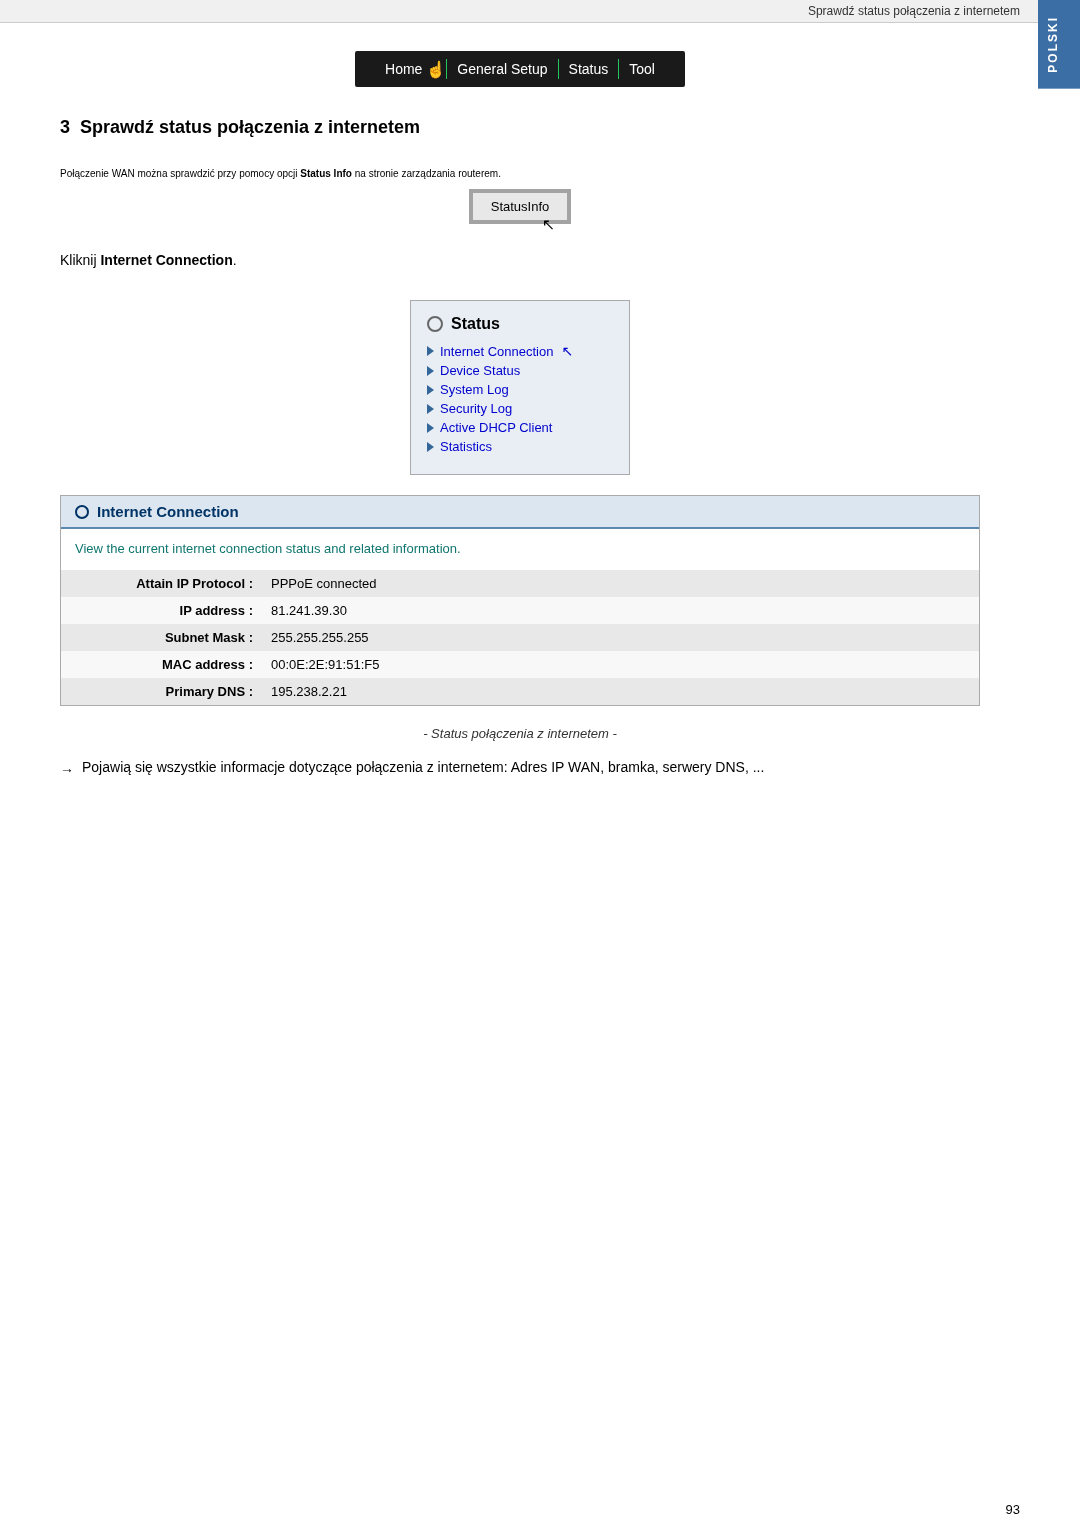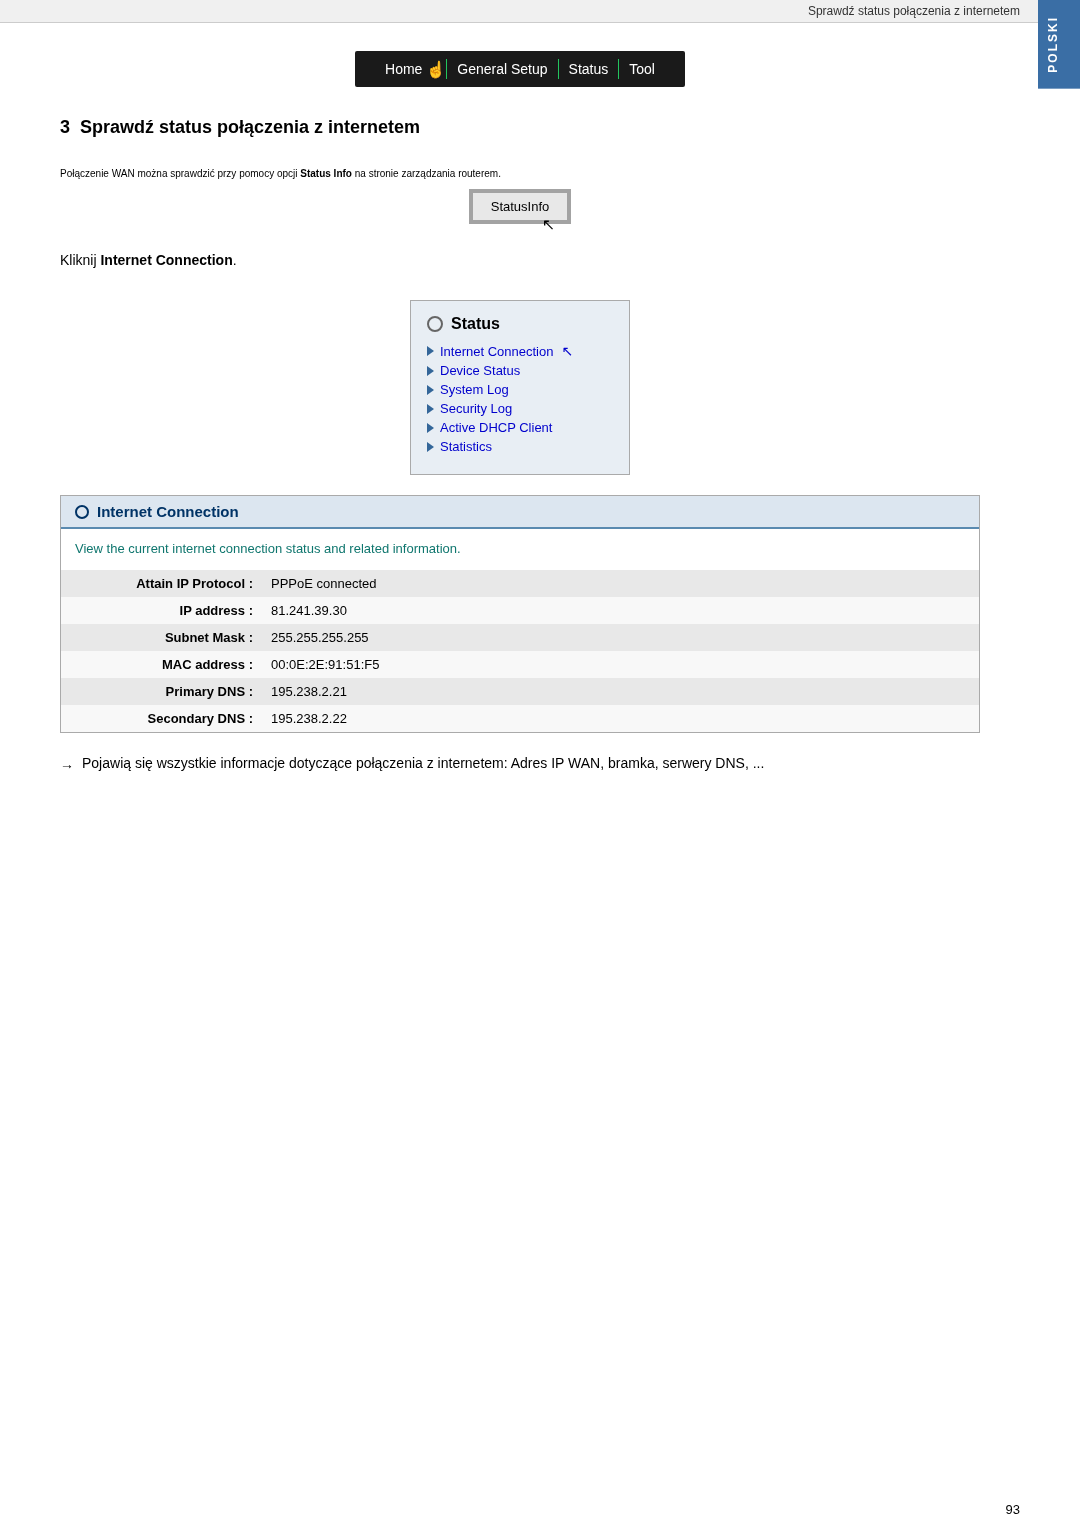--- a/index.html
+++ b/index.html
@@ -368,28 +368,25 @@
             <td class="value-cell">255.255.255.255</td>
           </tr>
           <tr>
             <td class="label-cell">MAC address :</td>
             <td class="value-cell">00:0E:2E:91:51:F5</td>
           </tr>
           <tr>
             <td class="label-cell">Primary DNS :</td>
             <td class="value-cell">195.238.2.21</td>
           </tr>
-          <tr>
-            <td class="label-cell">Secondary DNS :</td>
-            <td class="value-cell">195.238.2.22</td>
-          </tr>
         </tbody>
     </table>
   </div>
 
+  <div class="table-caption">- Status połączenia z internetem -</div>
 
   <div class="arrow-note">
     <span class="arrow-symbol">→</span>
     <span>Pojawią się wszystkie informacje dotyczące połączenia z internetem: Adres IP WAN, bramka, serwery DNS, ...</span>
   </div>
 
 </div>
 
 <div class="page-number">93</div>
 

